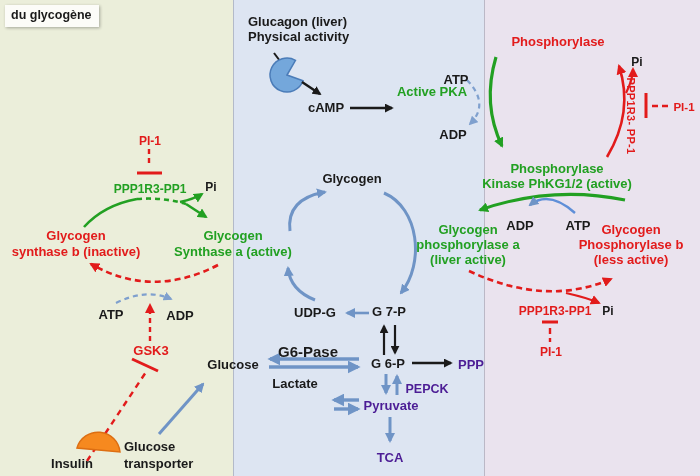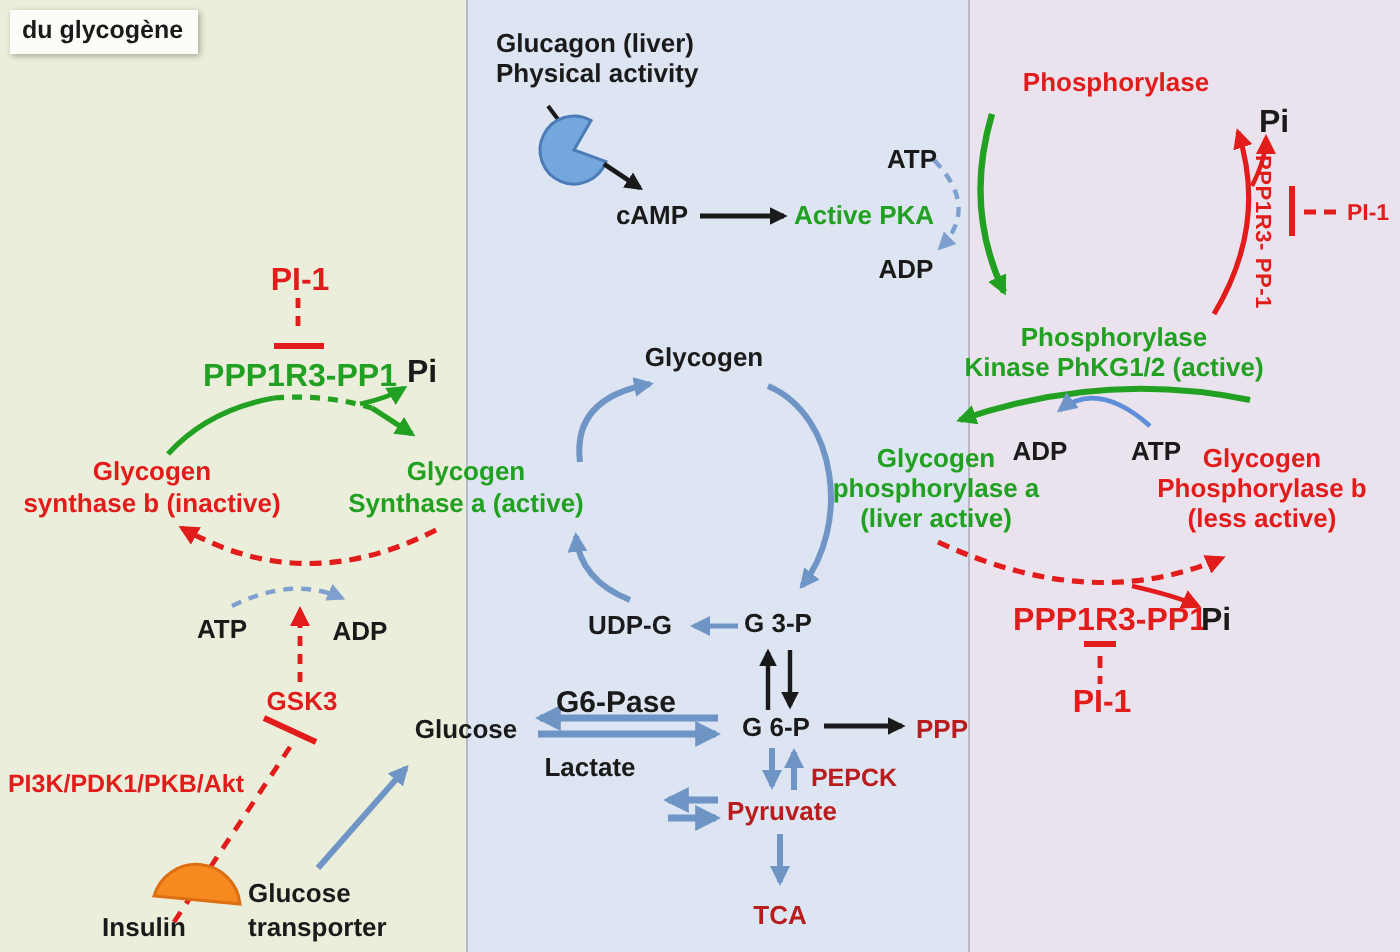--- a/index.html
+++ b/index.html
@@ -14,22 +14,22 @@
   .sep{position:absolute;top:0;width:1px;height:476px;background:rgba(110,115,135,.38);}
   svg.arrows{position:absolute;left:0;top:0;z-index:2;pointer-events:none;}
   .lbl{
     position:absolute;z-index:3;transform:translate(-50%,-50%);
     font-weight:bold;white-space:nowrap;text-align:center;line-height:16px;
     font-size:13px;color:#1A1A1A;
   }
   .lbl-left{transform:translate(0,-50%);text-align:left;}
   .c-red{color:#E21B1B;}
   .c-green{color:#22A022;}
-  .c-navy{color:#b91c1c;}
-  .small{font-size:16px;}
+  .c-navy{color:#4c1d95;}
+  .small{font-size:12px;}
   .tiny{font-size:11.5px;}
   .rot90{transform:translate(-50%,-50%) rotate(90deg);font-size:11px;letter-spacing:.3px;}
   .titlebox{
     position:absolute;left:5px;top:5px;z-index:3;background:#FCFCF8;
     padding:2px 7px 4px 6px;box-shadow:1px 1px 3px rgba(0,0,0,.3);
     font-size:12.5px;font-weight:bold;color:#1A1A1A;line-height:16px;white-space:nowrap;
   }
   .lh15{line-height:15px;}
 </style>
 </head>
@@ -134,38 +134,37 @@
     <div>Glycogen</div>
     <div>synthase b (inactive)</div>
   </div>
   <div class="lbl c-green" style="left:233px;top:244px">
     <div>Glycogen</div>
     <div>Synthase a (active)</div>
   </div>
   <div class="lbl" style="left:111px;top:315px">ATP</div>
   <div class="lbl" style="left:180px;top:316px">ADP</div>
   <div class="lbl c-red" style="left:151px;top:351px">GSK3</div>
-  <div class="lbl c-red" style="left:63px;top:392px;font-size:12.5px">PI3K/PDK1/PKB/Akt</div>
   <div class="lbl" style="left:72px;top:464px">Insulin</div>
   <div class="lbl lbl-left" style="left:124px;top:455px;line-height:17px">
     <div>Glucose</div>
     <div>transporter</div>
   </div>
 
   <div class="lbl lbl-left lh15" style="left:248px;top:29px">
     <div>Glucagon (liver)</div>
     <div>Physical activity</div>
   </div>
   <div class="lbl" style="left:326px;top:108px">cAMP</div>
-  <div class="lbl c-green" style="left:432px;top:108px">Active PKA</div>
+  <div class="lbl c-green" style="left:432px;top:92px">Active PKA</div>
   <div class="lbl" style="left:456px;top:80px">ATP</div>
   <div class="lbl" style="left:453px;top:135px">ADP</div>
   <div class="lbl" style="left:352px;top:179px">Glycogen</div>
   <div class="lbl" style="left:315px;top:313px">UDP-G</div>
-  <div class="lbl" style="left:389px;top:312px">G 3-P</div>
+  <div class="lbl" style="left:389px;top:312px">G 7-P</div>
   <div class="lbl" style="left:308px;top:352px;font-size:15px">G6-Pase</div>
   <div class="lbl" style="left:233px;top:365px">Glucose</div>
   <div class="lbl" style="left:388px;top:364px">G 6-P</div>
   <div class="lbl c-navy" style="left:471px;top:365px">PPP</div>
   <div class="lbl c-navy" style="left:427px;top:389px;font-size:12.5px">PEPCK</div>
   <div class="lbl" style="left:295px;top:384px">Lactate</div>
   <div class="lbl c-navy" style="left:391px;top:406px">Pyruvate</div>
   <div class="lbl c-navy" style="left:390px;top:458px">TCA</div>
 
   <div class="lbl c-red lh15" style="left:558px;top:41px">

